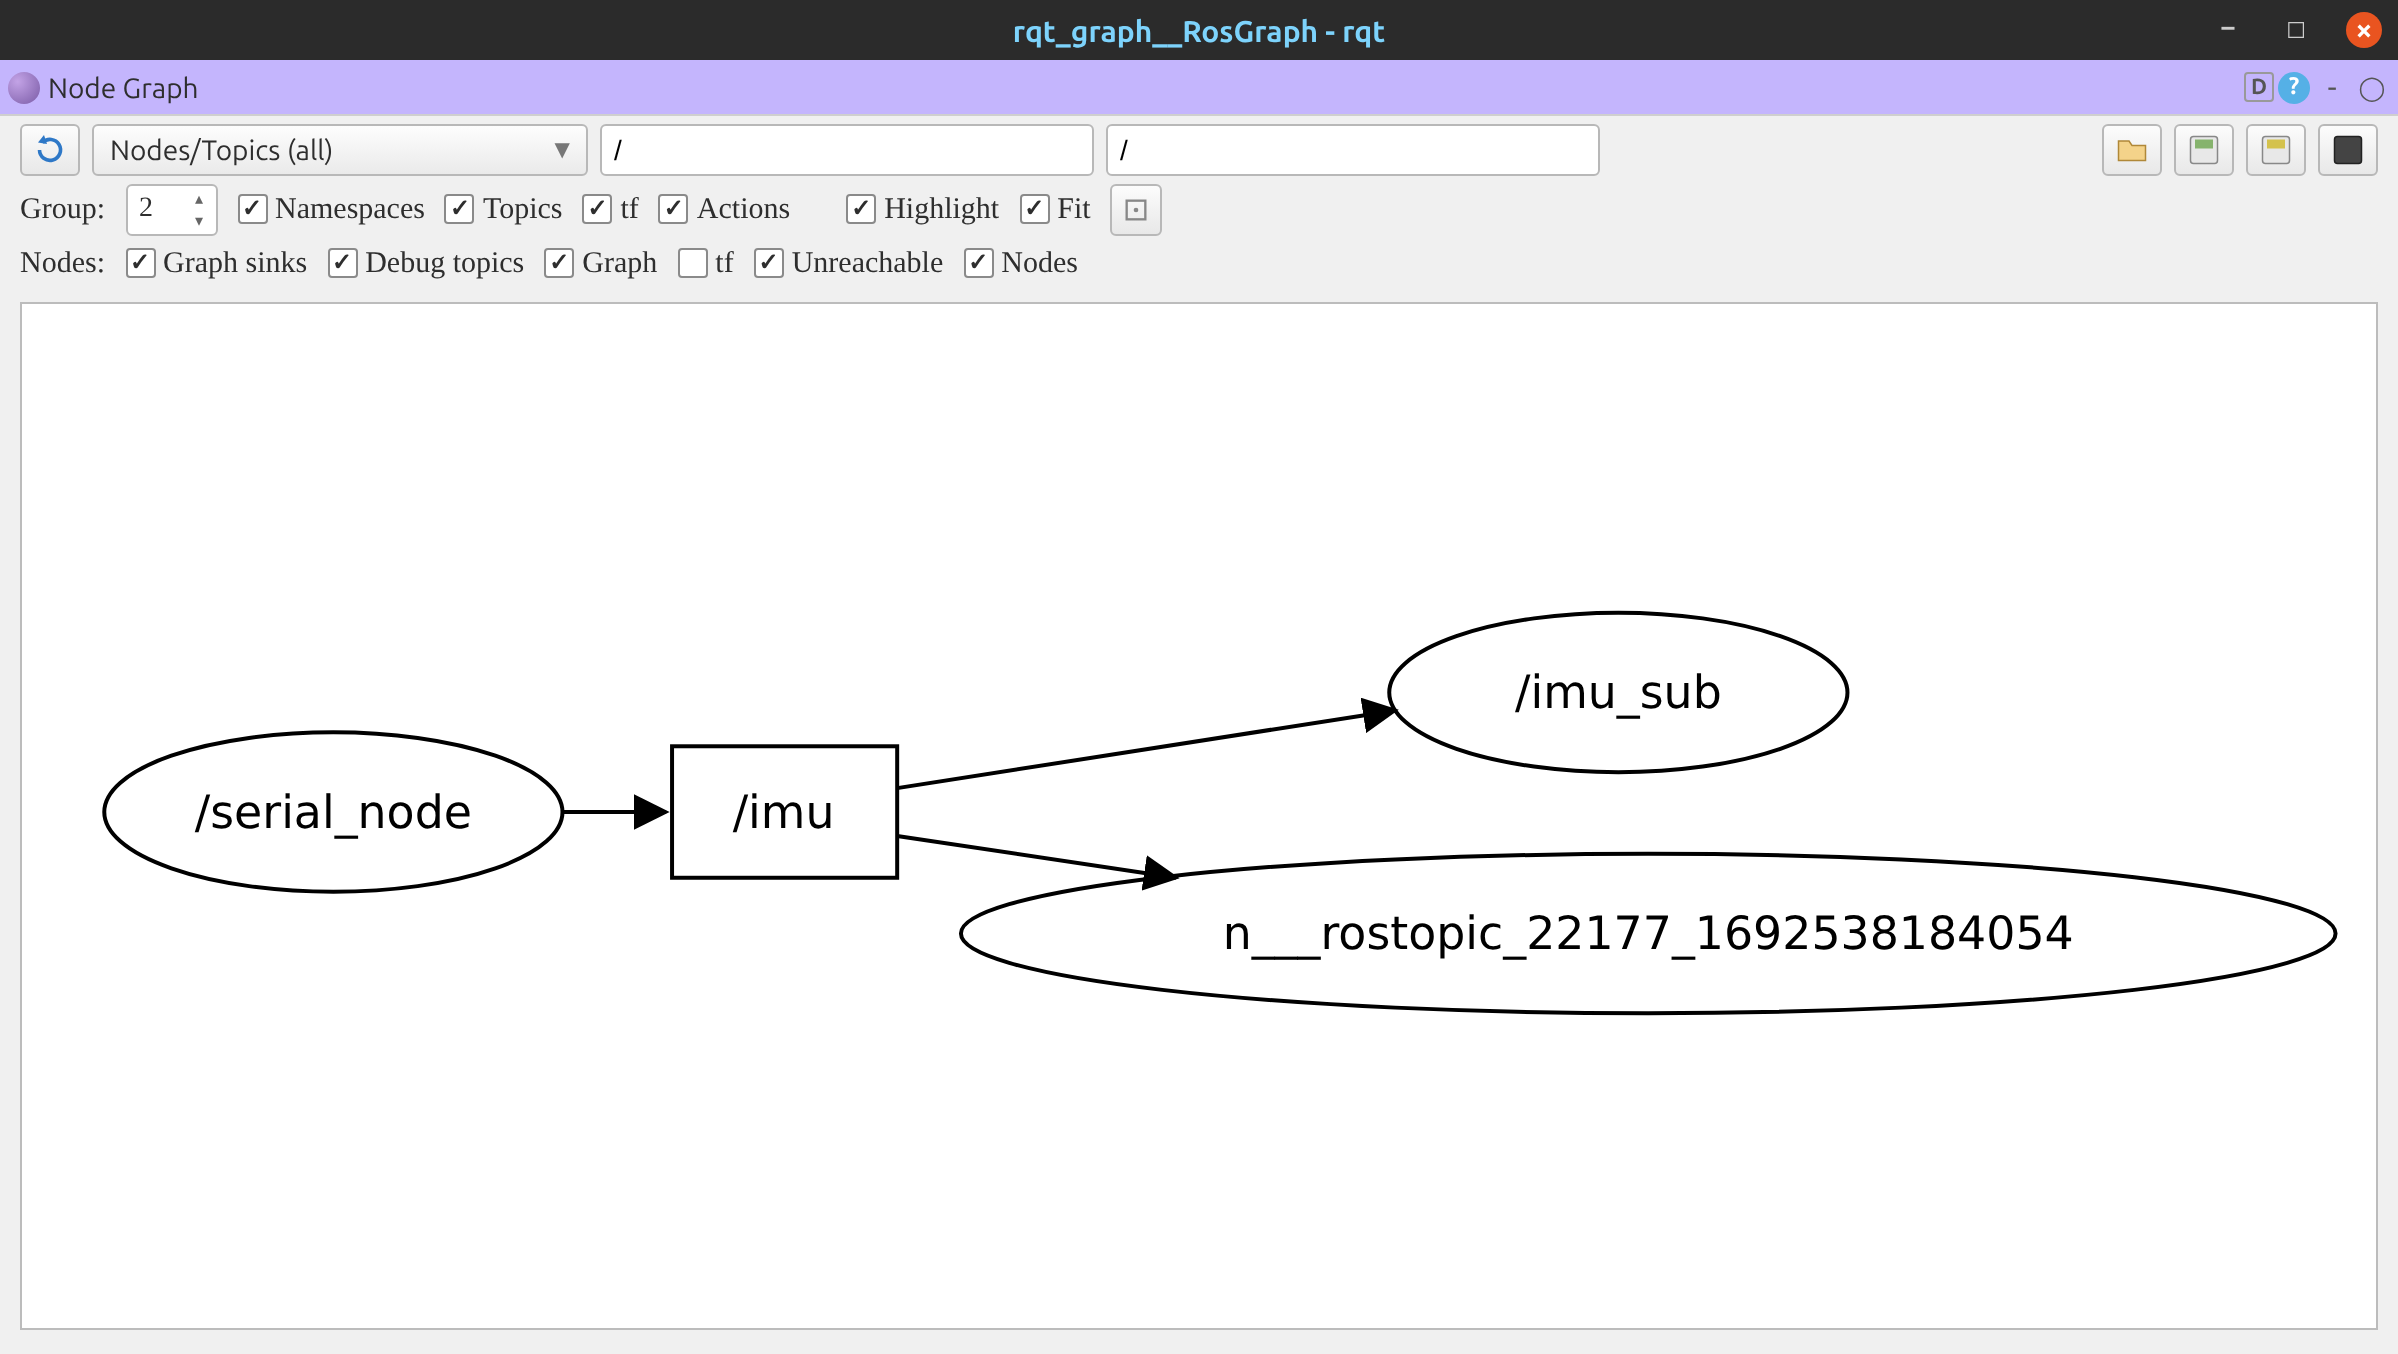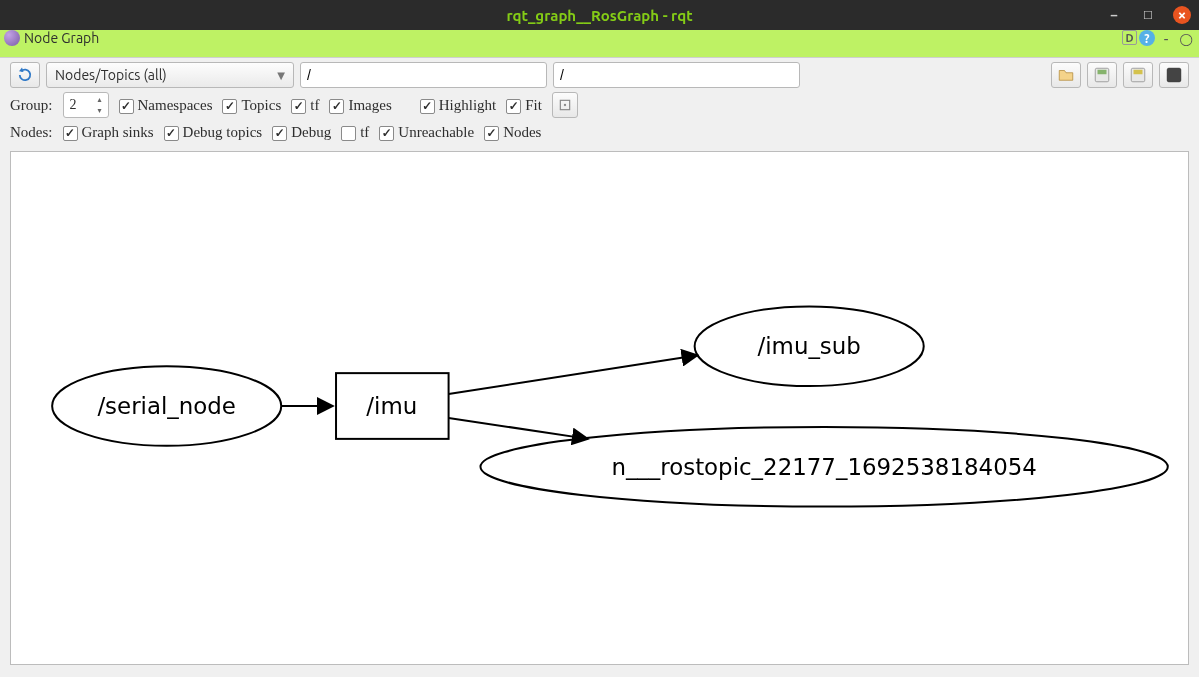--- a/index.html
+++ b/index.html
@@ -9,21 +9,21 @@
     background: #f0f0f0;
     width: 1199px;
     height: 677px;
     overflow: hidden;
     color: #2e2e2e;
   }
   
   .titlebar {
     height: 30px;
     background: #2b2b2b;
-    color: #84cc16;
+    color: #7dd3fc;
     display: flex;
     align-items: center;
     justify-content: center;
     position: relative;
     font-weight: 600;
     font-size: 15px;
   }
   .win-controls {
     position: absolute;
     right: 8px;
@@ -44,24 +44,24 @@
   .win-btn.minimize::before { content: "–"; position: relative; top:-1px; }
   .win-btn.maximize::before { content: "☐"; font-size:11px; }
   .win-btn.close {
     background: #e95420;
     color: #fff;
   }
   .win-btn.close::before { content: "×"; font-weight:bold; font-size:15px; position:relative; top:-1px;}
   
   .plugin-header {
     height: 28px;
-    background: #bef264;
+    background: #c4b5fd;
     border-bottom: 1px solid #cfcfcf;
     display: flex;
-    align-items: flex-start;
+    align-items: center;
     padding: 0 4px;
     font-size: 14px;
   }
   .plugin-header .left {
     display: flex; align-items: center; gap:4px;
   }
   .plugin-header .spacer { flex:1; }
   .plugin-icon {
     width: 16px; height:16px; border-radius:50%;
     background: radial-gradient(circle at 30% 30%, #c3a3e6, #7a5ba6);
@@ -147,21 +147,21 @@
   .spinbox .spin-arrows {
     position:absolute; right:1px; top:1px; bottom:1px; width:14px;
     display:flex; flex-direction:column;
   }
   .spinbox .spin-arrows span{
     flex:1; font-size:8px; line-height:1;
     display:flex; align-items:center; justify-content:center;
     color:#666; cursor:pointer;
   }
   .chk {
-    display:inline-flex; align-items:flex-end; gap:4px;
+    display:inline-flex; align-items:flex-start; gap:4px;
     cursor:pointer;
     user-select:none;
   }
   .chk .box {
     width:15px; height:15px;
     border:1px solid #8a8a8a;
     border-radius:2px;
     background:#fff;
     display:inline-flex; align-items:center; justify-content:center;
     font-size:12px; color:#2e2e2e;
@@ -284,21 +284,21 @@
   <span class="chk checked">
     <span class="box"></span>
     <span>Topics</span>
   </span>
   <span class="chk checked">
     <span class="box"></span>
     <span>tf</span>
   </span>
   <span class="chk checked">
     <span class="box"></span>
-    <span>Images</span>
+    <span>Actions</span>
   </span>
 
   <span class="gap"></span>
 
   <span class="chk checked">
     <span class="box"></span>
     <span>Highlight</span>
   </span>
   <span class="chk checked">
     <span class="box"></span>
@@ -319,21 +319,21 @@
   <span class="chk checked">
     <span class="box"></span>
     <span>Graph sinks</span>
   </span>
   <span class="chk checked">
     <span class="box"></span>
     <span>Debug topics</span>
   </span>
   <span class="chk checked">
     <span class="box"></span>
-    <span>Debug</span>
+    <span>Graph</span>
   </span>
   <span class="chk">
     <span class="box"></span>
     <span>tf</span>
   </span>
   <span class="chk checked">
     <span class="box"></span>
     <span>Unreachable</span>
   </span>
   <span class="chk checked">

